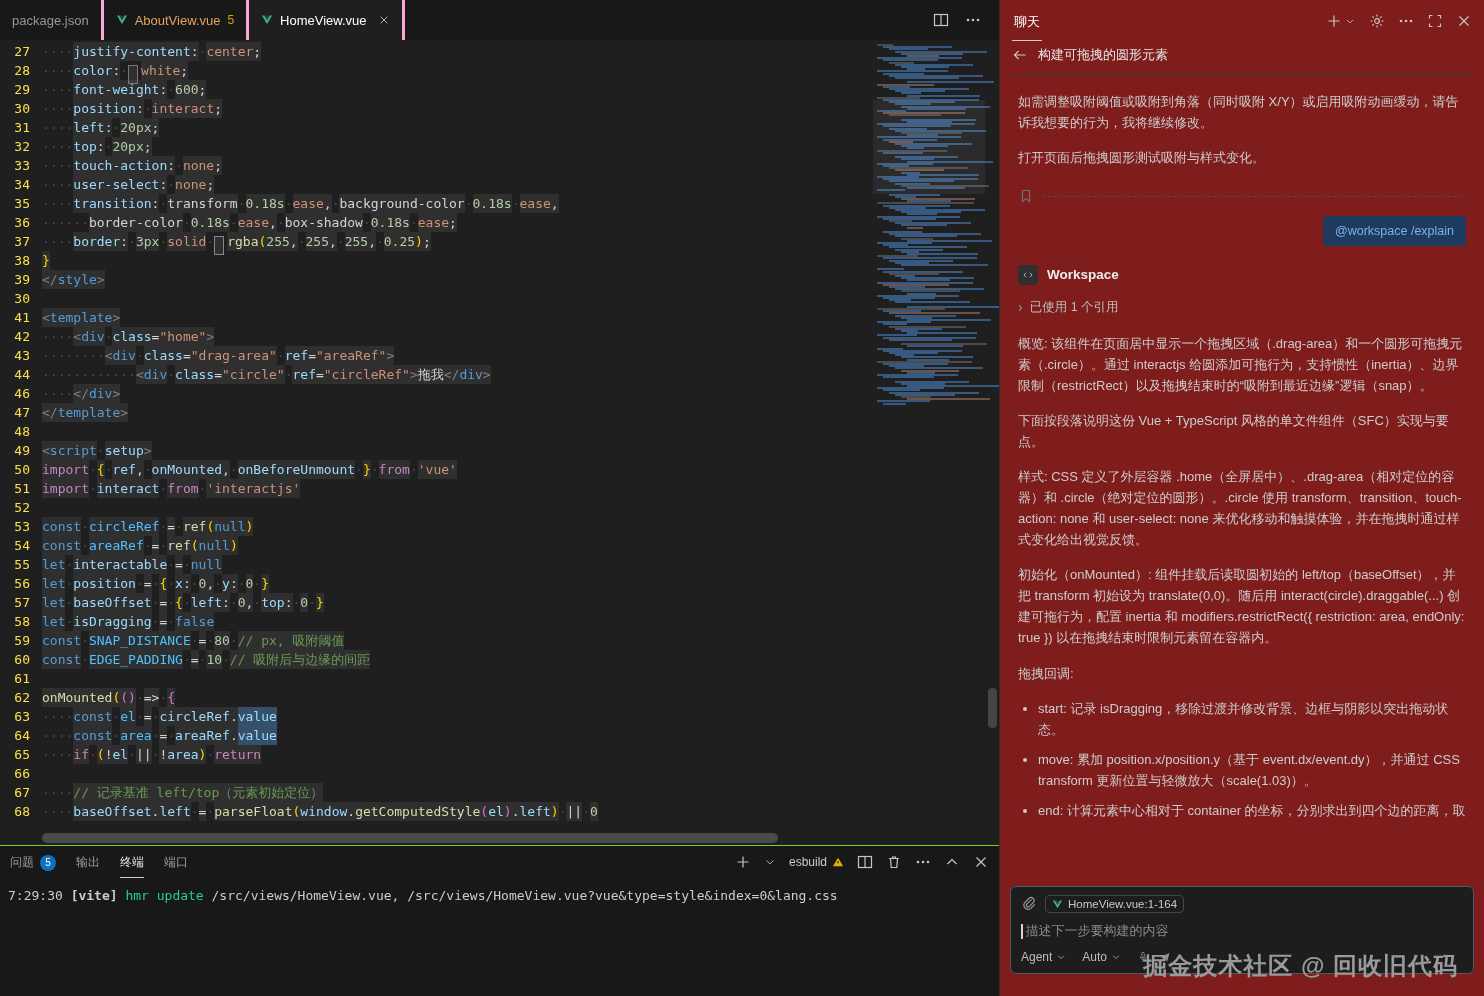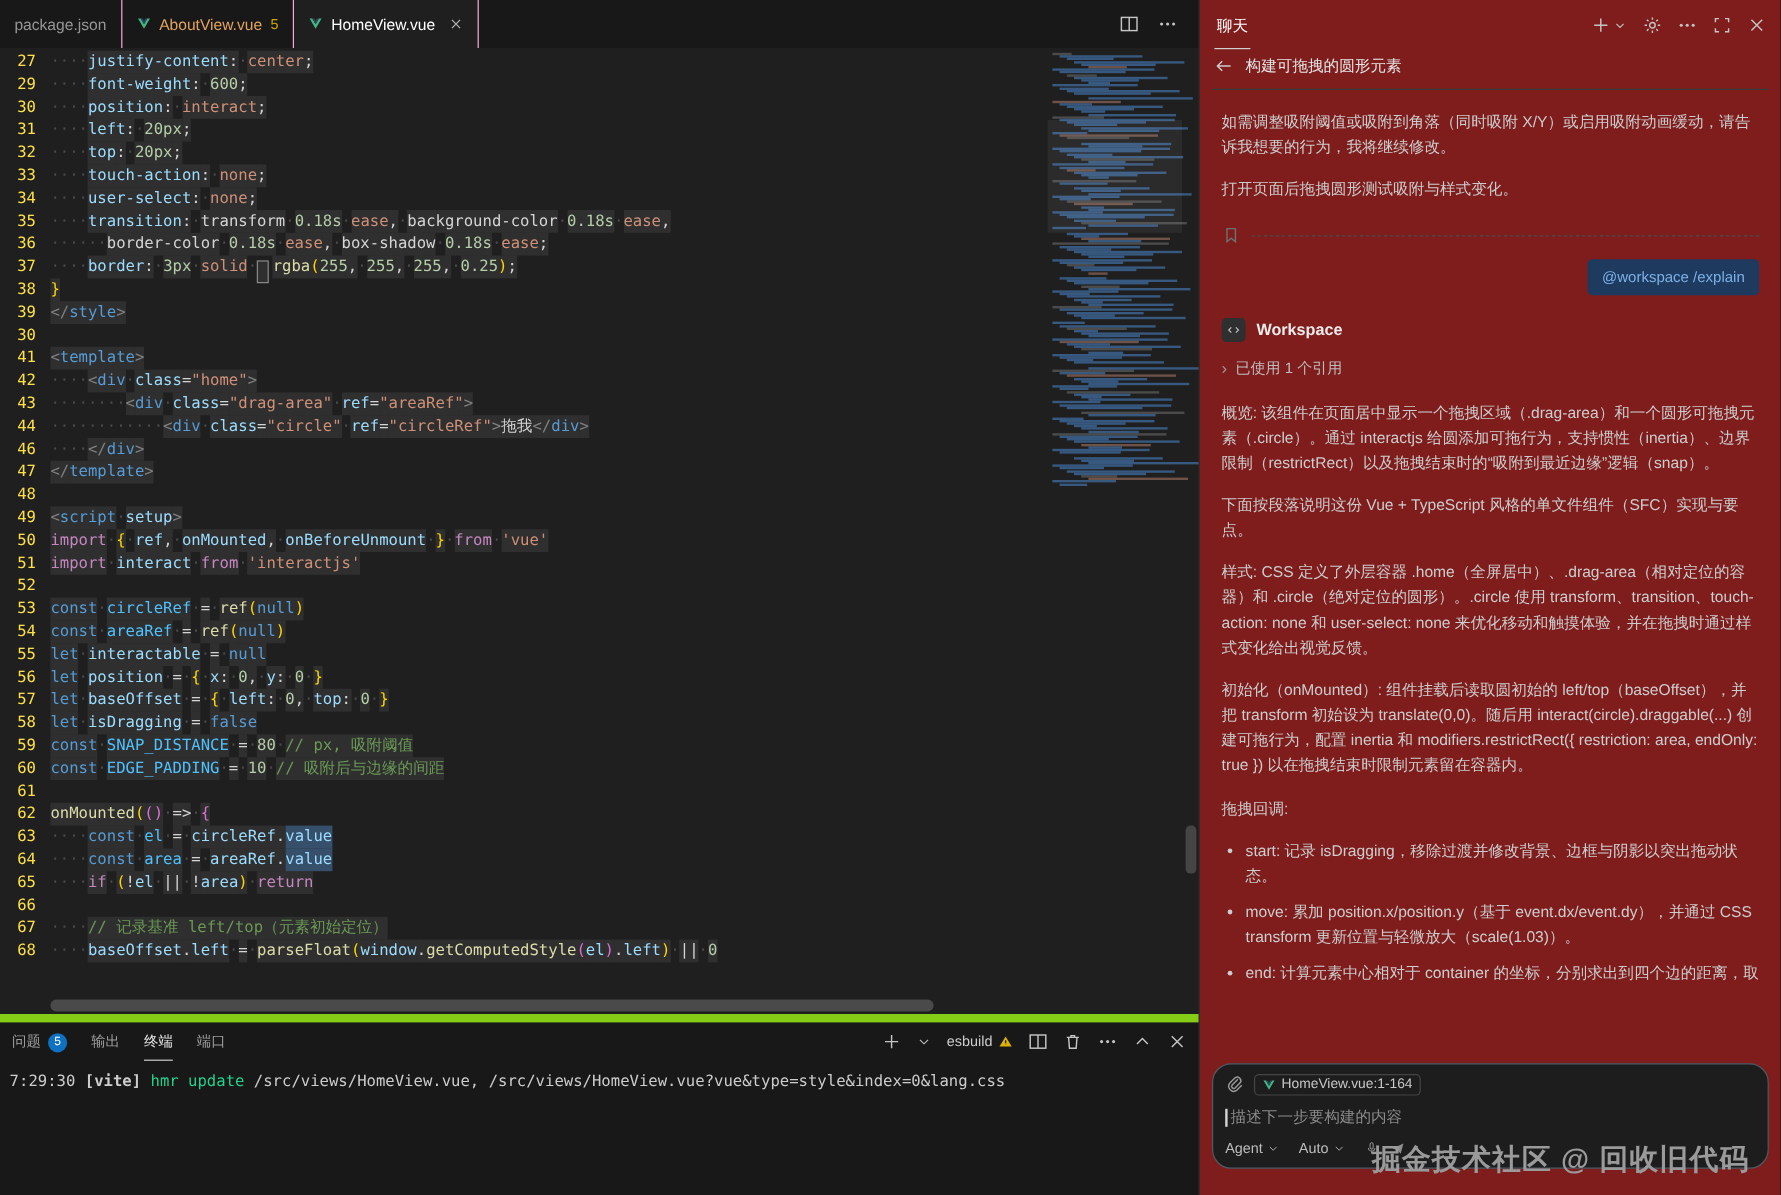--- a/index.html
+++ b/index.html
@@ -10,21 +10,21 @@
     font-family:"Liberation Sans","DejaVu Sans",sans-serif; font-size:13px;
   }
   .i { width:16px; height:16px; display:block; }
   .i-s { width:12px; height:12px; display:block; }
   svg { stroke-width:1.2; }
 
   
   .editor-region { position:absolute; left:0; top:0; width:999px; height:996px; display:flex; flex-direction:column; background:#1f1f1f; }
 
   .tabbar { height:40px; flex:none; background:#181818; display:flex; align-items:stretch; }
-  .tab { display:flex; align-items:center; gap:7px; padding:0 12px; font-size:13px; color:#969696; border-right:1px solid #f9a8d4; cursor:pointer; }
+  .tab { display:flex; align-items:center; gap:7px; padding:0 12px; font-size:13px; color:#969696; border-right:3px solid #f9a8d4; cursor:pointer; }
   .tab.active { background:#1f1f1f; color:#ffffff; }
   .tab-label.modified { color:#e2a35c; }
   .tab-badge { color:#cca700; font-size:12px; }
   .tab-close { margin-left:4px; color:#bdbdbd; }
   .tab-actions { margin-left:auto; display:flex; align-items:center; gap:16px; padding:0 18px; color:#c5c5c5; }
 
   .editor { position:relative; flex:1; overflow:hidden; background:#1f1f1f; }
   .code-lines { position:absolute; left:0; top:2px; right:130px; bottom:12px; overflow:hidden;
     font-family:"DejaVu Sans Mono","Liberation Mono",monospace; font-size:13px; }
   .code-line { display:flex; height:19px; line-height:19px; white-space:pre; }
@@ -53,21 +53,21 @@
   .tk-swA { background:rgba(255,255,255,0.28); border:1px solid #888; }
 
   .minimap { position:absolute; top:0; right:14px; width:112px; height:100%; background:#1f1f1f; }
   .mm-bar { position:absolute; height:2px; background:rgba(71,125,187,0.62); }
   .mm-viewport { position:absolute; left:0; right:0; top:60px; height:94px; background:rgba(255,255,255,0.055); }
   .overview-ruler { position:absolute; top:0; right:0; width:14px; height:100%; }
   .ruler-thumb { position:absolute; top:648px; right:2px; width:9px; height:40px; background:#454545; border-radius:4px; }
   .hscrollbar { position:absolute; left:42px; bottom:2px; width:736px; height:10px; background:#4a4a4a; border-radius:5px; }
 
   
-  .panel { height:151px; flex:none; background:#181818; border-top:7px solid #84cc16; position:relative; }
+  .panel { height:151px; flex:none; background:#181818; border-top:1px solid #84cc16; position:relative; }
   .panel-tabs { display:flex; align-items:center; height:32px; padding:0 10px; gap:20px; font-size:12px; color:#9d9d9d; }
   .ptab { display:flex; align-items:center; gap:6px; cursor:pointer; padding:7px 0 6px; }
   .ptab.active { color:#e7e7e7; border-bottom:1px solid #cccccc; }
   .pbadge { background:#0e70c0; color:#fff; border-radius:9px; min-width:16px; height:16px; font-size:10px; display:flex; align-items:center; justify-content:center; padding:0 4px; }
   .panel-actions { margin-left:auto; display:flex; align-items:center; gap:13px; color:#c5c5c5; }
   .launcher { display:flex; align-items:center; gap:5px; color:#cccccc; font-size:12px; }
   .terminal-log { font-family:"DejaVu Sans Mono","Liberation Mono",monospace; font-size:13px; padding:10px 0 0 8px; color:#cccccc; white-space:nowrap; }
   .log-action { color:#23d18b; }
   .log-source { font-weight:bold; }
 
@@ -87,21 +87,21 @@
   .user-row { text-align:right; margin:6px 0 18px; }
   .user-pill { display:inline-block; padding:5px 12px; border-radius:4px; background:#1f3a5f; color:#7ab1e8; font-size:12.5px; }
   .ws-row { display:flex; align-items:center; gap:9px; margin:4px 0 10px; }
   .ws-icon { width:20px; height:20px; border-radius:4px; background:#2f2f2f; color:#c5c5c5; display:flex; align-items:center; justify-content:center; }
   .ws-name { font-weight:bold; color:#ececec; font-size:13.5px; }
   .refs-row { display:flex; align-items:center; gap:7px; margin:0 0 14px; color:#bdbdbd; font-size:12.5px; }
   .refs-chev { color:#9a9a9a; font-size:14px; }
   .bullets { margin:4px 0 0; padding-left:20px; }
   .bullets li { margin-bottom:9px; }
 
-  .chat-input { flex:none; margin:6px 10px 22px; border:1px solid #4e5b66; border-radius:16px; padding:8px 10px; background:#1d1d1d; height:88px; }
+  .chat-input { flex:none; margin:6px 10px 22px; border:1px solid #4e5b66; border-radius:6px; padding:8px 10px; background:#1d1d1d; height:88px; }
   .ci-row1 { display:flex; align-items:center; gap:8px; color:#9a9a9a; }
   .ctx-chip { display:inline-flex; align-items:center; gap:5px; border:1px solid #454545; border-radius:4px; padding:2px 6px; font-size:11.5px; color:#c8c8c8; }
   .ci-row2 { margin-top:9px; display:flex; align-items:center; color:#8a8a8a; }
   .caret { display:inline-block; width:1.5px; height:15px; background:#d4d4d4; margin-right:3px; }
   .ci-row3 { margin-top:10px; display:flex; align-items:center; gap:16px; font-size:12px; color:#bdbdbd; }
   .picker { display:flex; align-items:center; gap:4px; cursor:pointer; }
   .ci-icons { display:flex; align-items:center; gap:10px; color:#8f8f8f; }
   .watermark { position:absolute; right:26px; bottom:14px; font-size:24px; font-weight:bold; letter-spacing:1px; color:#9a9a9a; white-space:nowrap; z-index:6; pointer-events:none; }
 </style>
 </head>
@@ -152,20 +152,21 @@
               <circle cx="8" cy="8" r="1.3"></circle>
               <circle cx="13" cy="8" r="1.3"></circle>
             </svg>
           </span>
       </div>
     </div>
 
     <div class="editor">
       <div class="code-lines">
           <div class="code-line"><span class="lnum">27</span><span class="lcontent"><span class="tk-ws">····</span><span class="tk-prop">justify-content</span><span class="tk-pl">:</span><span class="tk-ws">·</span><span class="tk-val">center</span><span class="tk-pl">;</span></span></div>
+          <div class="code-line"><span class="lnum">28</span><span class="lcontent"><span class="tk-ws">····</span><span class="tk-prop">color</span><span class="tk-pl">:</span><span class="tk-ws">·</span><span class="tk-swW"></span><span class="tk-val">white</span><span class="tk-pl">;</span></span></div>
           <div class="code-line"><span class="lnum">29</span><span class="lcontent"><span class="tk-ws">····</span><span class="tk-prop">font-weight</span><span class="tk-pl">:</span><span class="tk-ws">·</span><span class="tk-num">600</span><span class="tk-pl">;</span></span></div>
           <div class="code-line"><span class="lnum">30</span><span class="lcontent"><span class="tk-ws">····</span><span class="tk-prop">position</span><span class="tk-pl">:</span><span class="tk-ws">·</span><span class="tk-val">interact</span><span class="tk-pl">;</span></span></div>
           <div class="code-line"><span class="lnum">31</span><span class="lcontent"><span class="tk-ws">····</span><span class="tk-prop">left</span><span class="tk-pl">:</span><span class="tk-ws">·</span><span class="tk-num">20px</span><span class="tk-pl">;</span></span></div>
           <div class="code-line"><span class="lnum">32</span><span class="lcontent"><span class="tk-ws">····</span><span class="tk-prop">top</span><span class="tk-pl">:</span><span class="tk-ws">·</span><span class="tk-num">20px</span><span class="tk-pl">;</span></span></div>
           <div class="code-line"><span class="lnum">33</span><span class="lcontent"><span class="tk-ws">····</span><span class="tk-prop">touch-action</span><span class="tk-pl">:</span><span class="tk-ws">·</span><span class="tk-val">none</span><span class="tk-pl">;</span></span></div>
           <div class="code-line"><span class="lnum">34</span><span class="lcontent"><span class="tk-ws">····</span><span class="tk-prop">user-select</span><span class="tk-pl">:</span><span class="tk-ws">·</span><span class="tk-val">none</span><span class="tk-pl">;</span></span></div>
           <div class="code-line"><span class="lnum">35</span><span class="lcontent"><span class="tk-ws">····</span><span class="tk-prop">transition</span><span class="tk-pl">:</span><span class="tk-ws">·</span><span class="tk-pl">transform</span><span class="tk-ws">·</span><span class="tk-num">0.18s</span><span class="tk-ws">·</span><span class="tk-val">ease</span><span class="tk-pl">,</span><span class="tk-ws">·</span><span class="tk-pl">background-color</span><span class="tk-ws">·</span><span class="tk-num">0.18s</span><span class="tk-ws">·</span><span class="tk-val">ease</span><span class="tk-pl">,</span></span></div>
           <div class="code-line"><span class="lnum">36</span><span class="lcontent"><span class="tk-ws">······</span><span class="tk-pl">border-color</span><span class="tk-ws">·</span><span class="tk-num">0.18s</span><span class="tk-ws">·</span><span class="tk-val">ease</span><span class="tk-pl">,</span><span class="tk-ws">·</span><span class="tk-pl">box-shadow</span><span class="tk-ws">·</span><span class="tk-num">0.18s</span><span class="tk-ws">·</span><span class="tk-val">ease</span><span class="tk-pl">;</span></span></div>
           <div class="code-line"><span class="lnum">37</span><span class="lcontent"><span class="tk-ws">····</span><span class="tk-prop">border</span><span class="tk-pl">:</span><span class="tk-ws">·</span><span class="tk-num">3px</span><span class="tk-ws">·</span><span class="tk-val">solid</span><span class="tk-ws">·</span><span class="tk-swA"></span><span class="tk-fn">rgba</span><span class="tk-br1">(</span><span class="tk-num">255</span><span class="tk-pl">,</span><span class="tk-ws">·</span><span class="tk-num">255</span><span class="tk-pl">,</span><span class="tk-ws">·</span><span class="tk-num">255</span><span class="tk-pl">,</span><span class="tk-ws">·</span><span class="tk-num">0.25</span><span class="tk-br1">)</span><span class="tk-pl">;</span></span></div>
           <div class="code-line"><span class="lnum">38</span><span class="lcontent"><span class="tk-br1">}</span></span></div>

